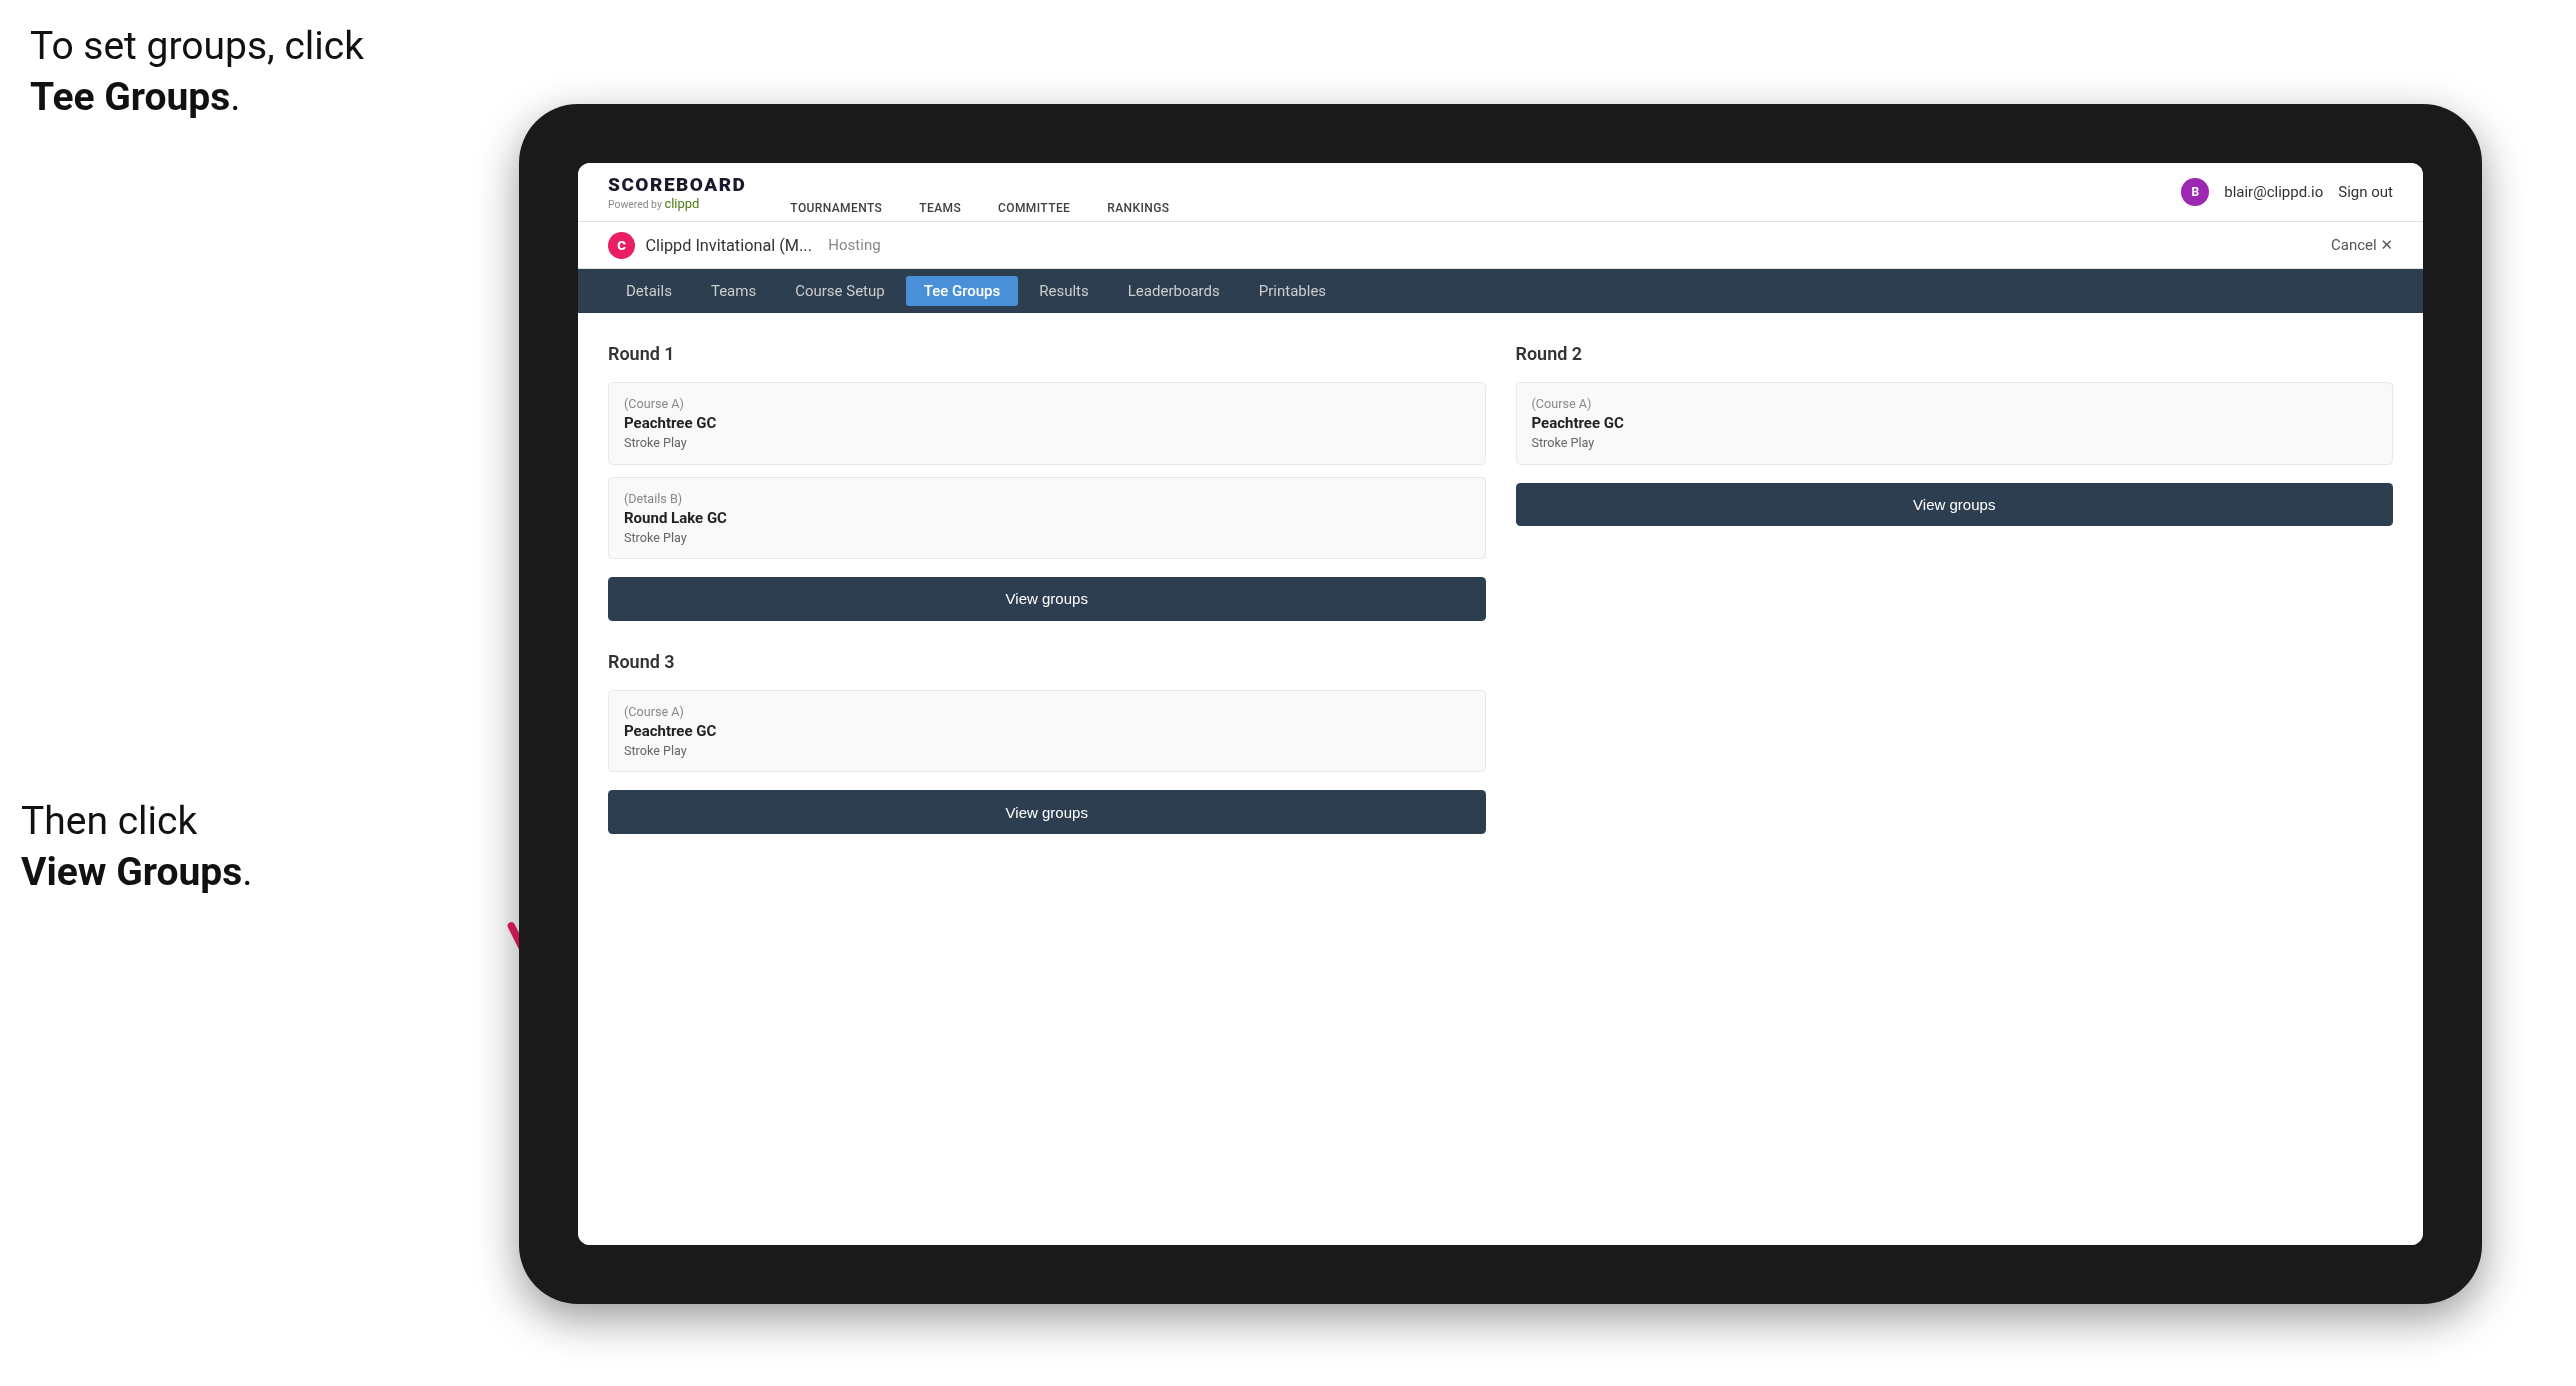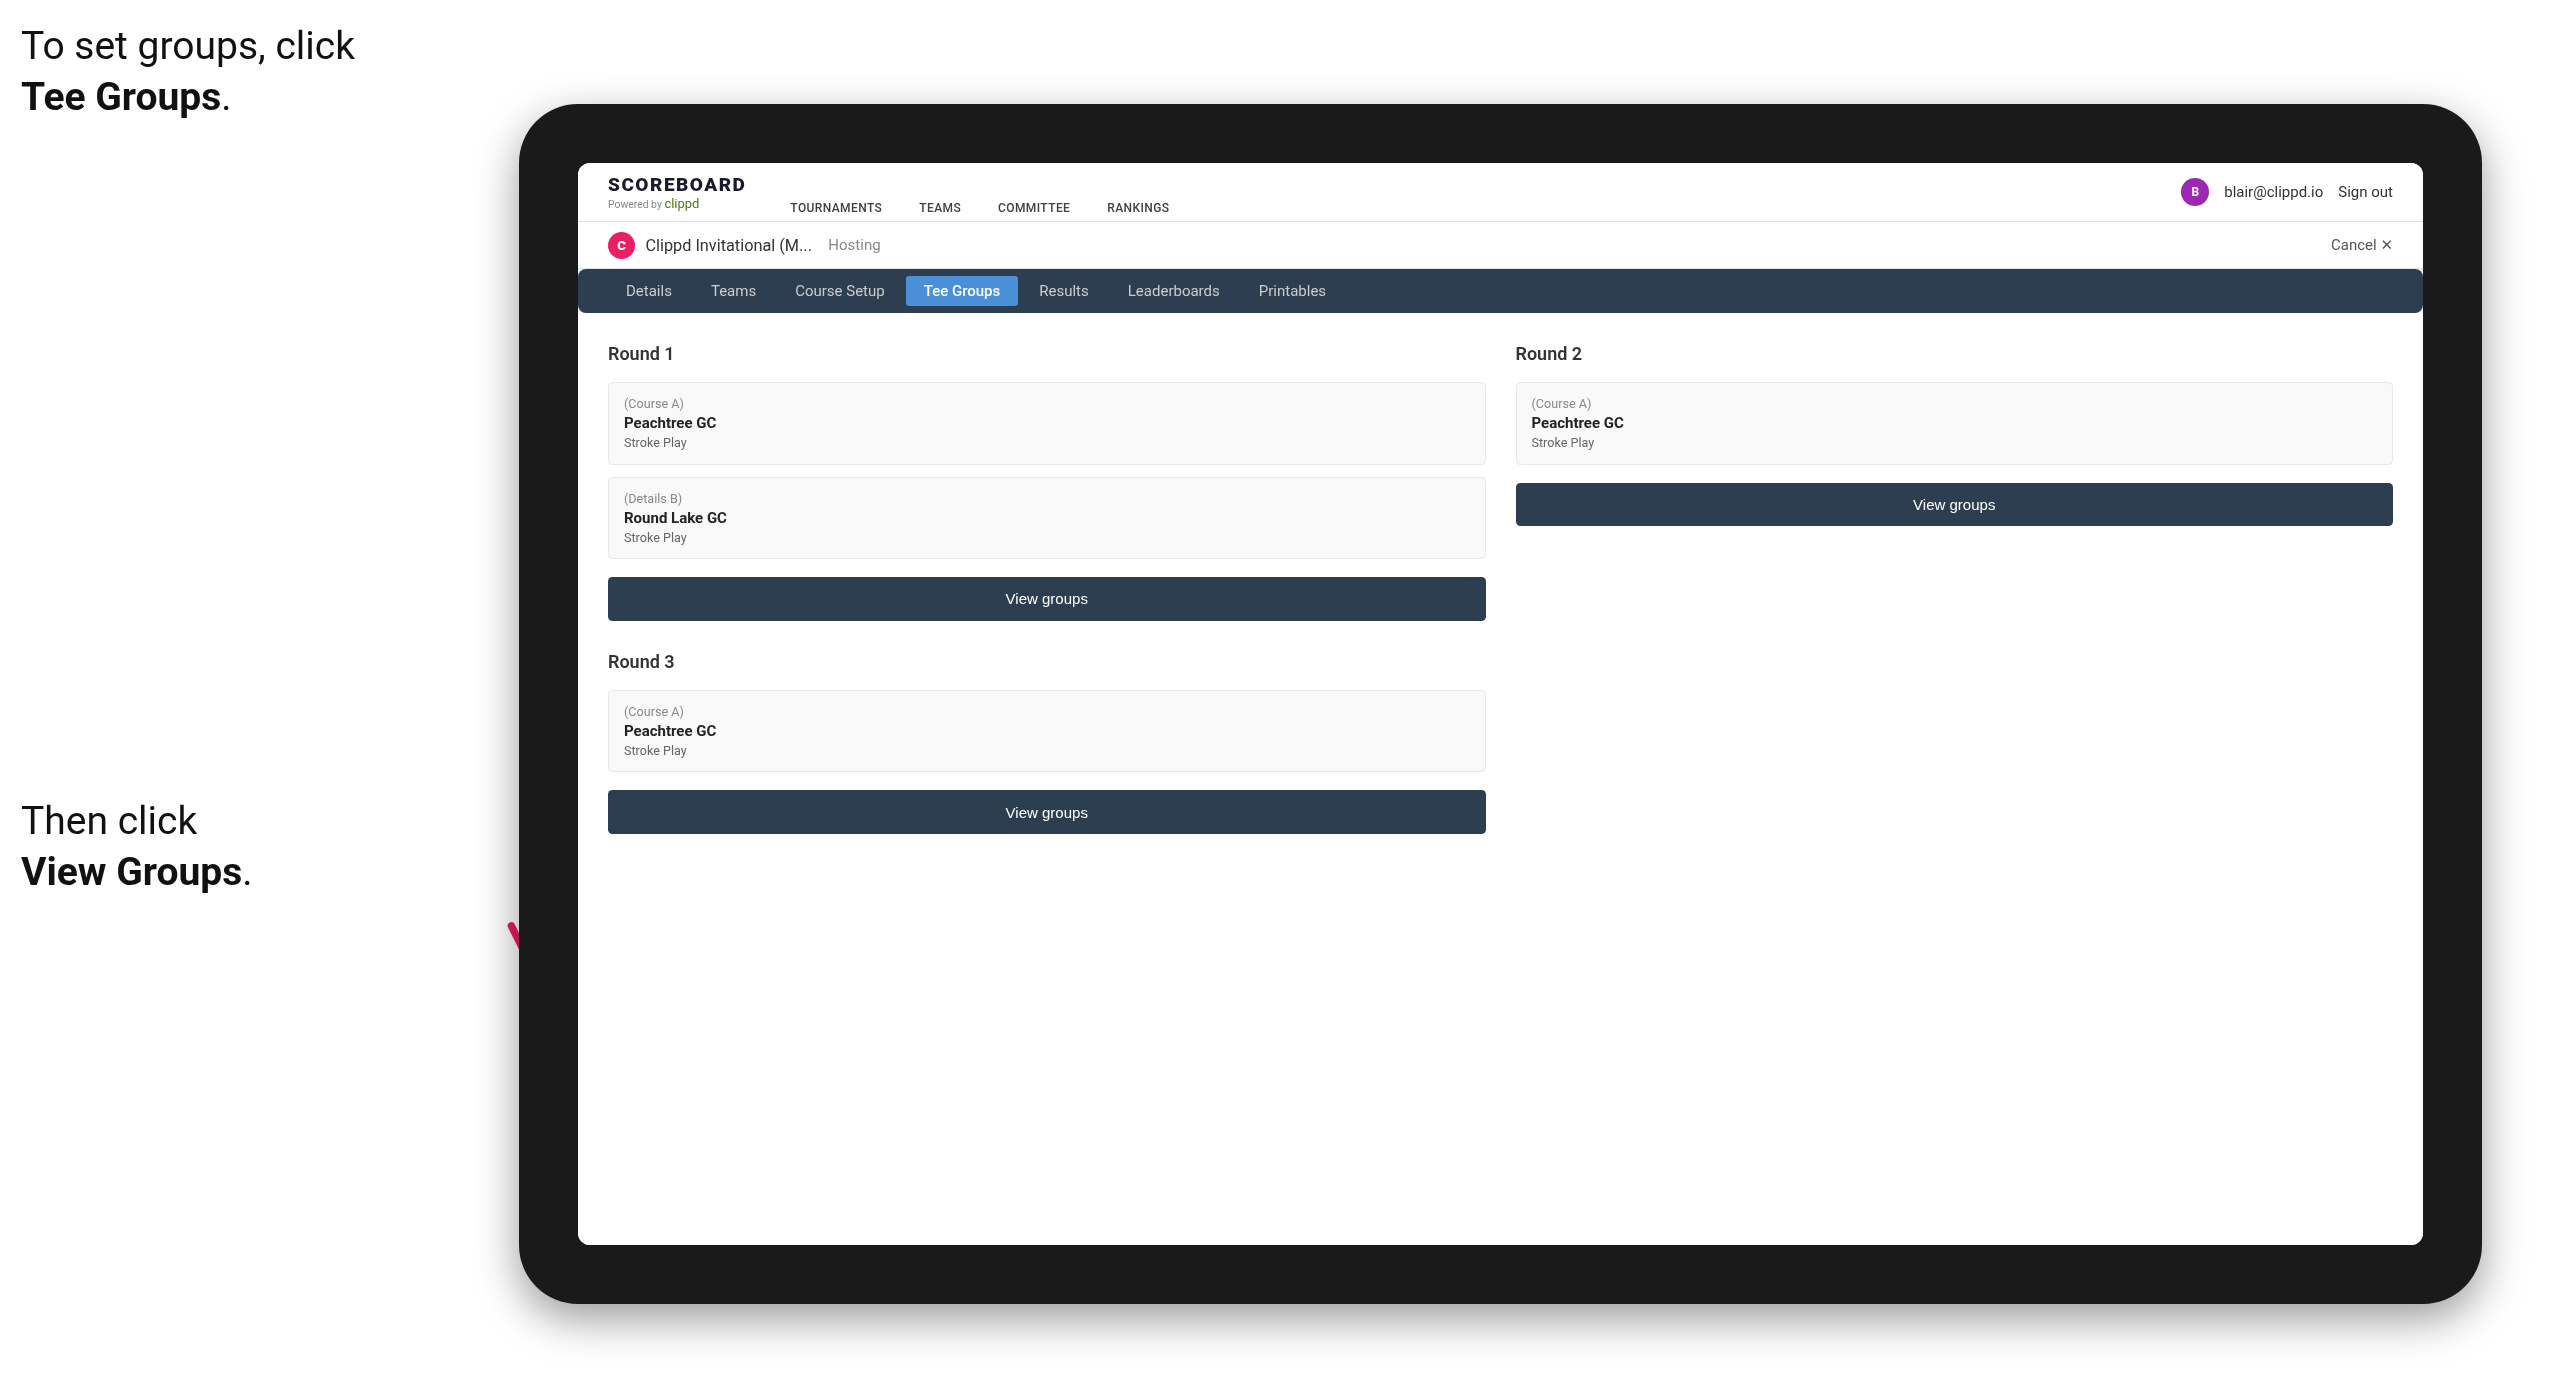--- a/index.html
+++ b/index.html
@@ -9,21 +9,21 @@
       width: 2576px;
       height: 1386px;
       position: relative;
       overflow: hidden;
     }
 
     
     .instruction-top {
       position: absolute;
       top: 21px;
-      left: 21px;
+      left: 30px;
       font-size: 39px;
       line-height: 1.3;
       color: #111;
     }
     .instruction-top strong {
       font-weight: 700;
     }
 
     
     .instruction-bottom {
@@ -187,21 +187,20 @@
 
     
     .tab-bar {
       background: #2c3e50;
       height: 44px;
       display: flex;
       align-items: center;
       padding: 0 30px;
       gap: 3px;
       flex-shrink: 0;
-      border-radius: 8px;
     }
 
     .tab-item {
       padding: 6px 18px;
       font-size: 15px;
       color: #ccc;
       cursor: pointer;
       border-radius: 3px;
     }
 

